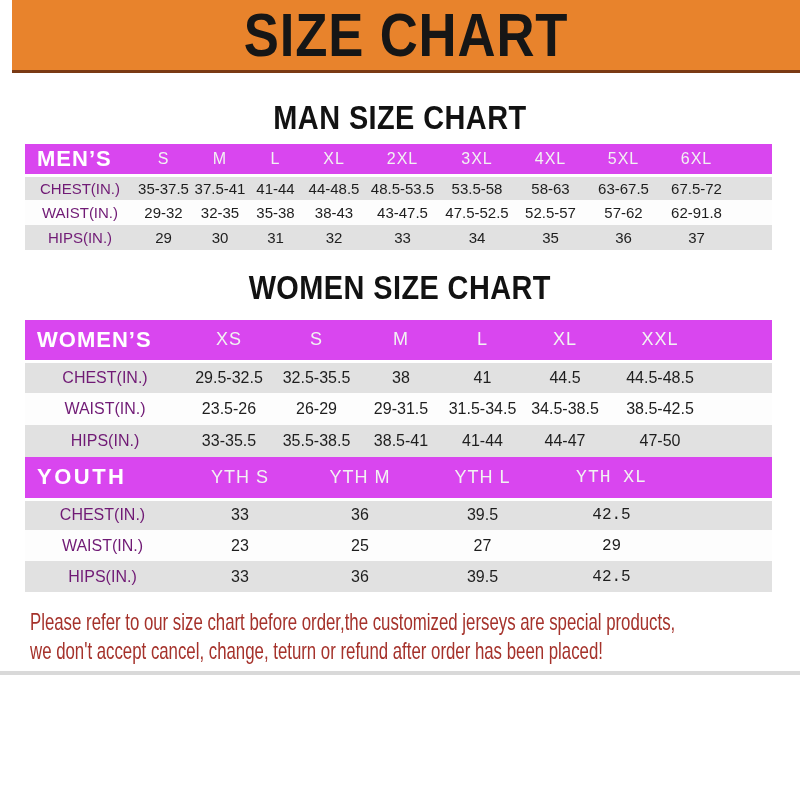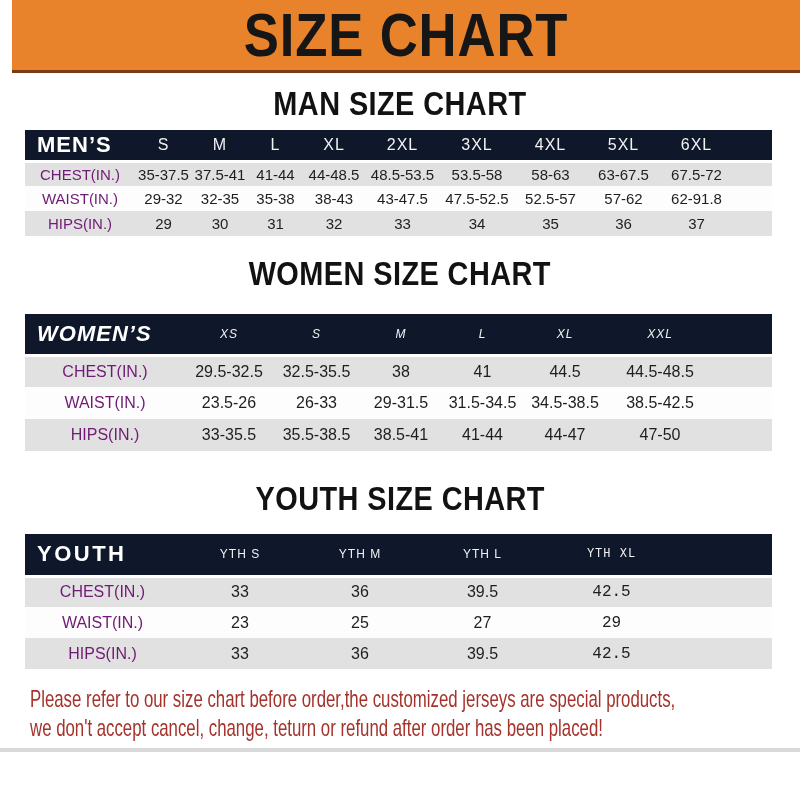--- a/index.html
+++ b/index.html
@@ -15,51 +15,51 @@
     border-bottom:3px solid #7A3A14;
     display:flex; align-items:center; justify-content:center;margin-left:12px;
   }
   .banner-title {
     display:inline-block; font-size:62px; font-weight:bold; color:#161616;
     transform:scaleX(0.85); line-height:1; letter-spacing:1px; white-space:nowrap;
   }
 
   
   .section-heading { text-align:center; margin:0; }
-  .heading-man    { margin-top:13px; margin-bottom:9px; }
-  .heading-women  { margin-top:20px; margin-bottom:23px; }
+  .heading-man    { margin-top:27px; margin-bottom:9px; }
+  .heading-women  { margin-top:20px; margin-bottom:15px; }
   .heading-youth  { margin-top:30px; margin-bottom:18px; }
   .heading-text {
     display:inline-block; font-size:34px; font-weight:bold; color:#121212;
     transform:scaleX(0.85); letter-spacing:0.5px; line-height:1.0; white-space:nowrap;
   }
 
   
   table.size-table {
     border-collapse:collapse; table-layout:fixed;
     width:747px; margin-left:25px;
   }
-  .size-table thead th { background:#0f172a; color:#ffffff; vertical-align:middle; }
+  .size-table thead th { background:#d946ef; color:#ffffff; vertical-align:middle; }
   .size-table th.group {
     text-align:left; padding-left:12px; font-size:22px; font-weight:bold;
     letter-spacing:1px; white-space:nowrap;
   }
   .size-table th.size { font-weight:normal; color:#F2F2F2; text-align:center; letter-spacing:1px; }
   .size-table td { text-align:center; color:#1E1E1E; vertical-align:middle; }
   .size-table td.rowlabel { color:#701a75; }
   .size-table tbody tr:nth-child(odd) { background:#E1E1E1; }
   .size-table tbody tr:nth-child(even) { background:#FDFDFD; }
   .size-table tbody tr:first-child td { border-top:3px solid #ffffff; }
 
   .men   thead tr { height:31px; }  .men   tbody tr { height:25px; }
-  .women thead tr { height:41px;font-style:italic; }  .women tbody tr { height:32px; }
+  .women thead tr { height:41px; }  .women tbody tr { height:32px; }
   .youth thead tr { height:42px; }  .youth tbody tr { height:31px; }
 
   .men   th.size { font-size:16px; }
-  .women th.size, .youth th.size { font-size:12px; }
+  .women th.size, .youth th.size { font-size:18px; }
   .youth th.group { letter-spacing:2.5px; }
 
   .men   td { font-size:15px; }
   .women td, .youth td { font-size:16px; }
 
   .men   th:last-child, .men   td:last-child { padding-right:40px; }
   .women th:last-child, .women td:last-child { padding-right:60px; }
   .youth th:last-child, .youth td:last-child { padding-right:95px;font-family:Liberation Mono, monospace; }
 
   
@@ -180,41 +180,40 @@
           <td>29.5-32.5</td>
           <td>32.5-35.5</td>
           <td>38</td>
           <td>41</td>
           <td>44.5</td>
           <td>44.5-48.5</td>
         </tr>
         <tr>
           <td class="rowlabel">WAIST(IN.)</td>
           <td>23.5-26</td>
-          <td>26-33</td>
+          <td>26-29</td>
           <td>29-31.5</td>
           <td>31.5-34.5</td>
           <td>34.5-38.5</td>
           <td>38.5-42.5</td>
         </tr>
         <tr>
           <td class="rowlabel">HIPS(IN.)</td>
           <td>33-35.5</td>
           <td>35.5-38.5</td>
           <td>38.5-41</td>
           <td>41-44</td>
           <td>44-47</td>
           <td>47-50</td>
         </tr>
       </tbody>
     </table>
   </section>
 
   <section>
-    <h2 class="section-heading heading-youth"><span class="heading-text">YOUTH SIZE CHART</span></h2>
 
     <table class="size-table youth">
       <colgroup>
         <col style="width:155px">
           <col style="width:120px">
           <col style="width:120px">
           <col style="width:125px">
           <col style="width:227px">
       </colgroup>
       <thead>

